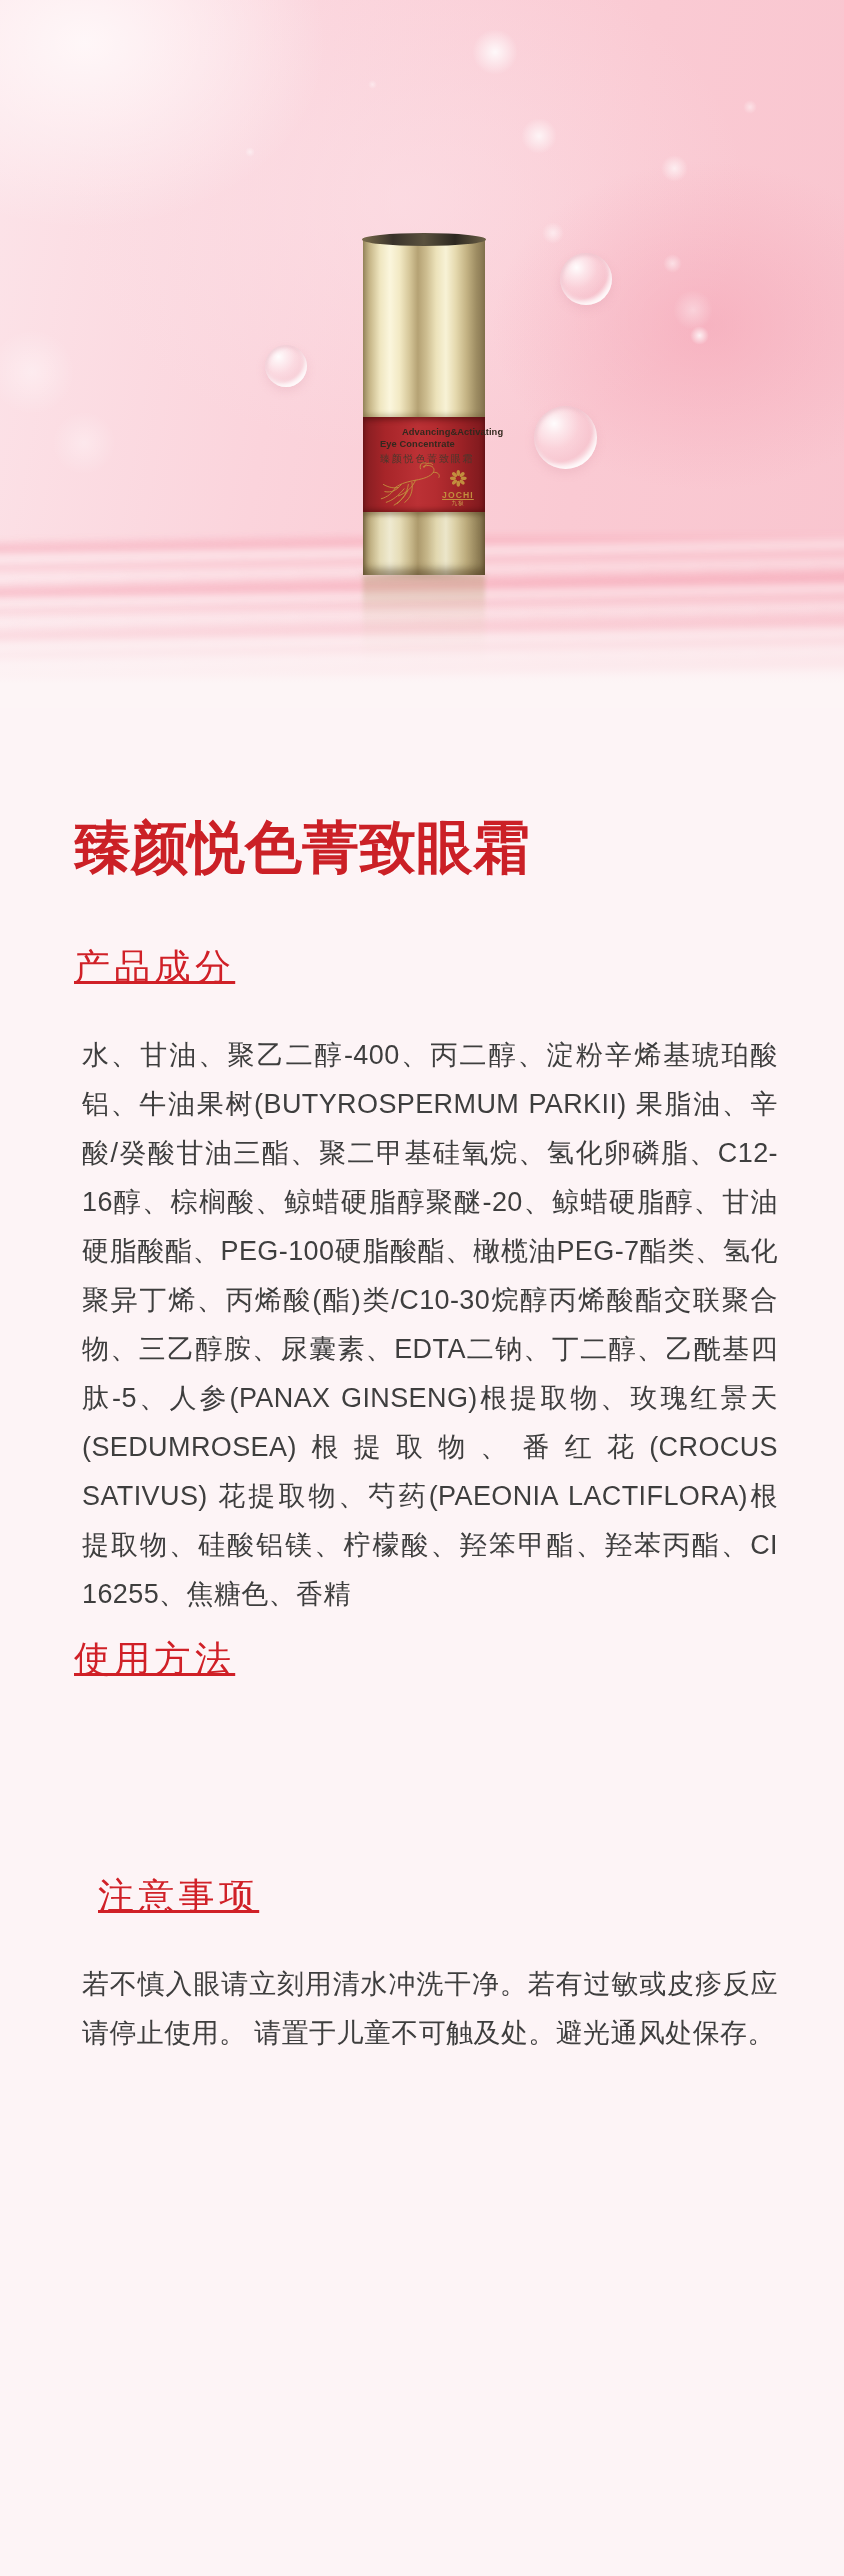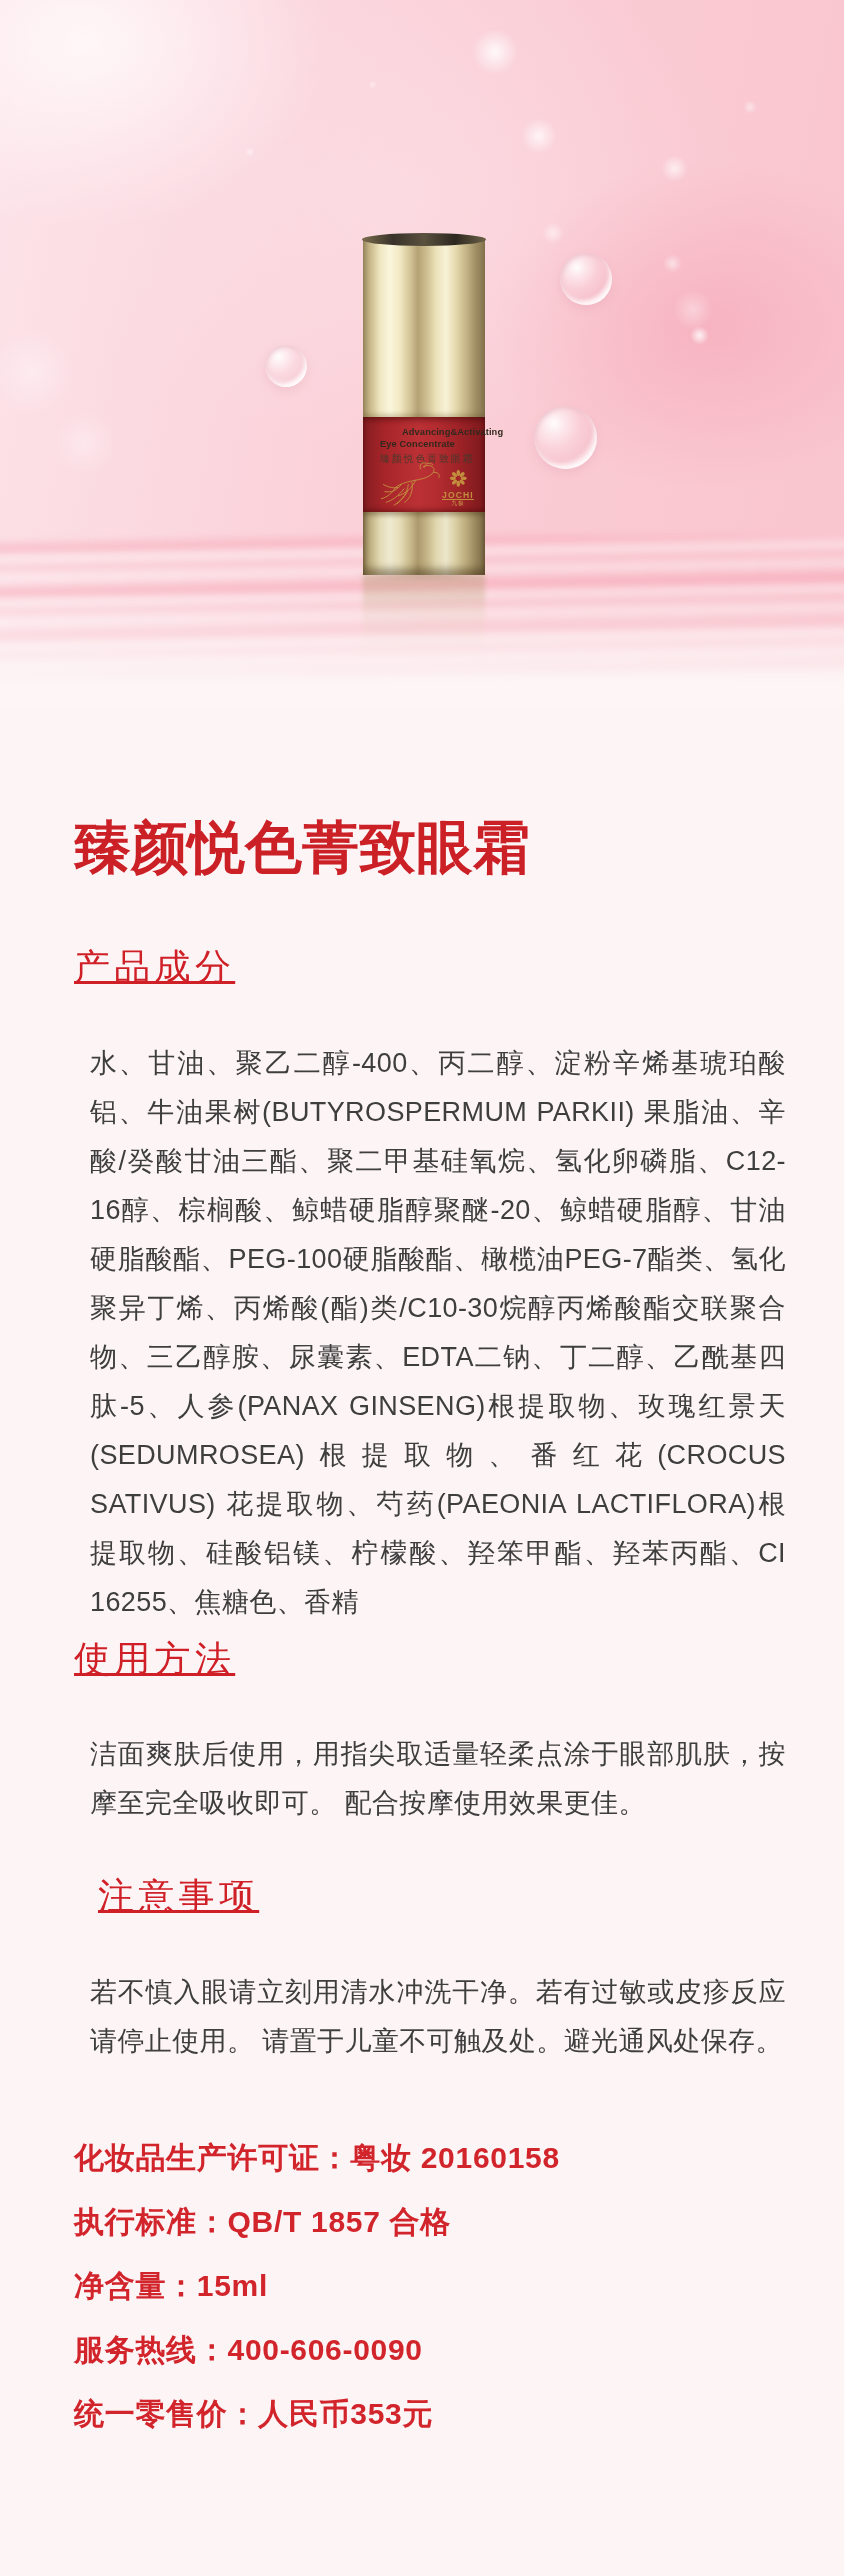--- a/index.html
+++ b/index.html
@@ -55,21 +55,21 @@
 
   
   .title{position:absolute;left:74px;top:813px;margin:0;
       font-family:"Liberation Serif","DejaVu Serif",serif;
       font-size:57px;line-height:69px;font-weight:700;color:#cb2026;}
   .sec-h{position:absolute;left:74px;margin:0;font-size:36px;line-height:42px;
       font-weight:500;color:#d0202
 
 7;letter-spacing:4.3px;color:#d02027;text-decoration:underline;}
   .h-ing{top:946px;} .h-use{top:1638px;} .h-note{top:1875px;margin-left:24px;}
-  .body-p{position:absolute;left:74px;width:696px;margin:16px;font-size:27px;line-height:49px;
+  .body-p{position:absolute;left:74px;width:696px;margin:8px;font-size:27px;line-height:49px;
       color:#3e3e3e;text-align:justify;letter-spacing:0.4px;}
   .p-ing{top:1023px;} .p-use{top:1714px;} .p-note{top:1952px;}
   .info{position:absolute;left:74px;top:2126px;font-size:30px;line-height:64px;
       font-weight:700;color:#d2242b;letter-spacing:0.7px;}
 </style>
 </head>
 <body>
 
 <div class="page">
 
@@ -156,27 +156,19 @@
 
     <div class="hero-fade"></div>
   </div>
 
   <h1 class="title">臻颜悦色菁致眼霜</h1>
 
   <h2 class="sec-h h-ing">产品成分</h2>
   <p class="body-p p-ing">水、甘油、聚乙二醇-400、丙二醇、淀粉辛烯基琥珀酸铝、牛油果树(BUTYROSPERMUM PARKII) 果脂油、辛酸/癸酸甘油三酯、聚二甲基硅氧烷、氢化卵磷脂、C12-16醇、棕榈酸、鲸蜡硬脂醇聚醚-20、鲸蜡硬脂醇、甘油硬脂酸酯、PEG-100硬脂酸酯、橄榄油PEG-7酯类、氢化聚异丁烯、丙烯酸(酯)类/C10-30烷醇丙烯酸酯交联聚合物、三乙醇胺、尿囊素、EDTA二钠、丁二醇、乙酰基四肽-5、人参(PANAX GINSENG)根提取物、玫瑰红景天(SEDUMROSEA)根提取物、番红花(CROCUS SATIVUS) 花提取物、芍药(PAEONIA LACTIFLORA)根提取物、硅酸铝镁、柠檬酸、羟笨甲酯、羟苯丙酯、CI 16255、焦糖色、香精</p>
 
   <h2 class="sec-h h-use">使用方法</h2>
-  <p class="body-p p-use">洁面爽肤后使用，用指尖取适量轻柔点涂于眼部肌肤，按摩至完全吸收即可。 配合按摩使用效果更佳。</p>
 
   <h2 class="sec-h h-note">注意事项</h2>
   <p class="body-p p-note">若不慎入眼请立刻用清水冲洗干净。若有过敏或皮疹反应请停止使用。 请置于儿童不可触及处。避光通风处保存。</p>
 
-  <div class="info">
-    <div>化妆品生产许可证：粤妆 20160158</div>
-    <div>执行标准：QB/T 1857 合格</div>
-    <div>净含量：15ml</div>
-    <div>服务热线：400-606-0090</div>
-    <div>统一零售价：人民币353元</div>
-  </div>
 
 </div>
 
 
 </body></html>

